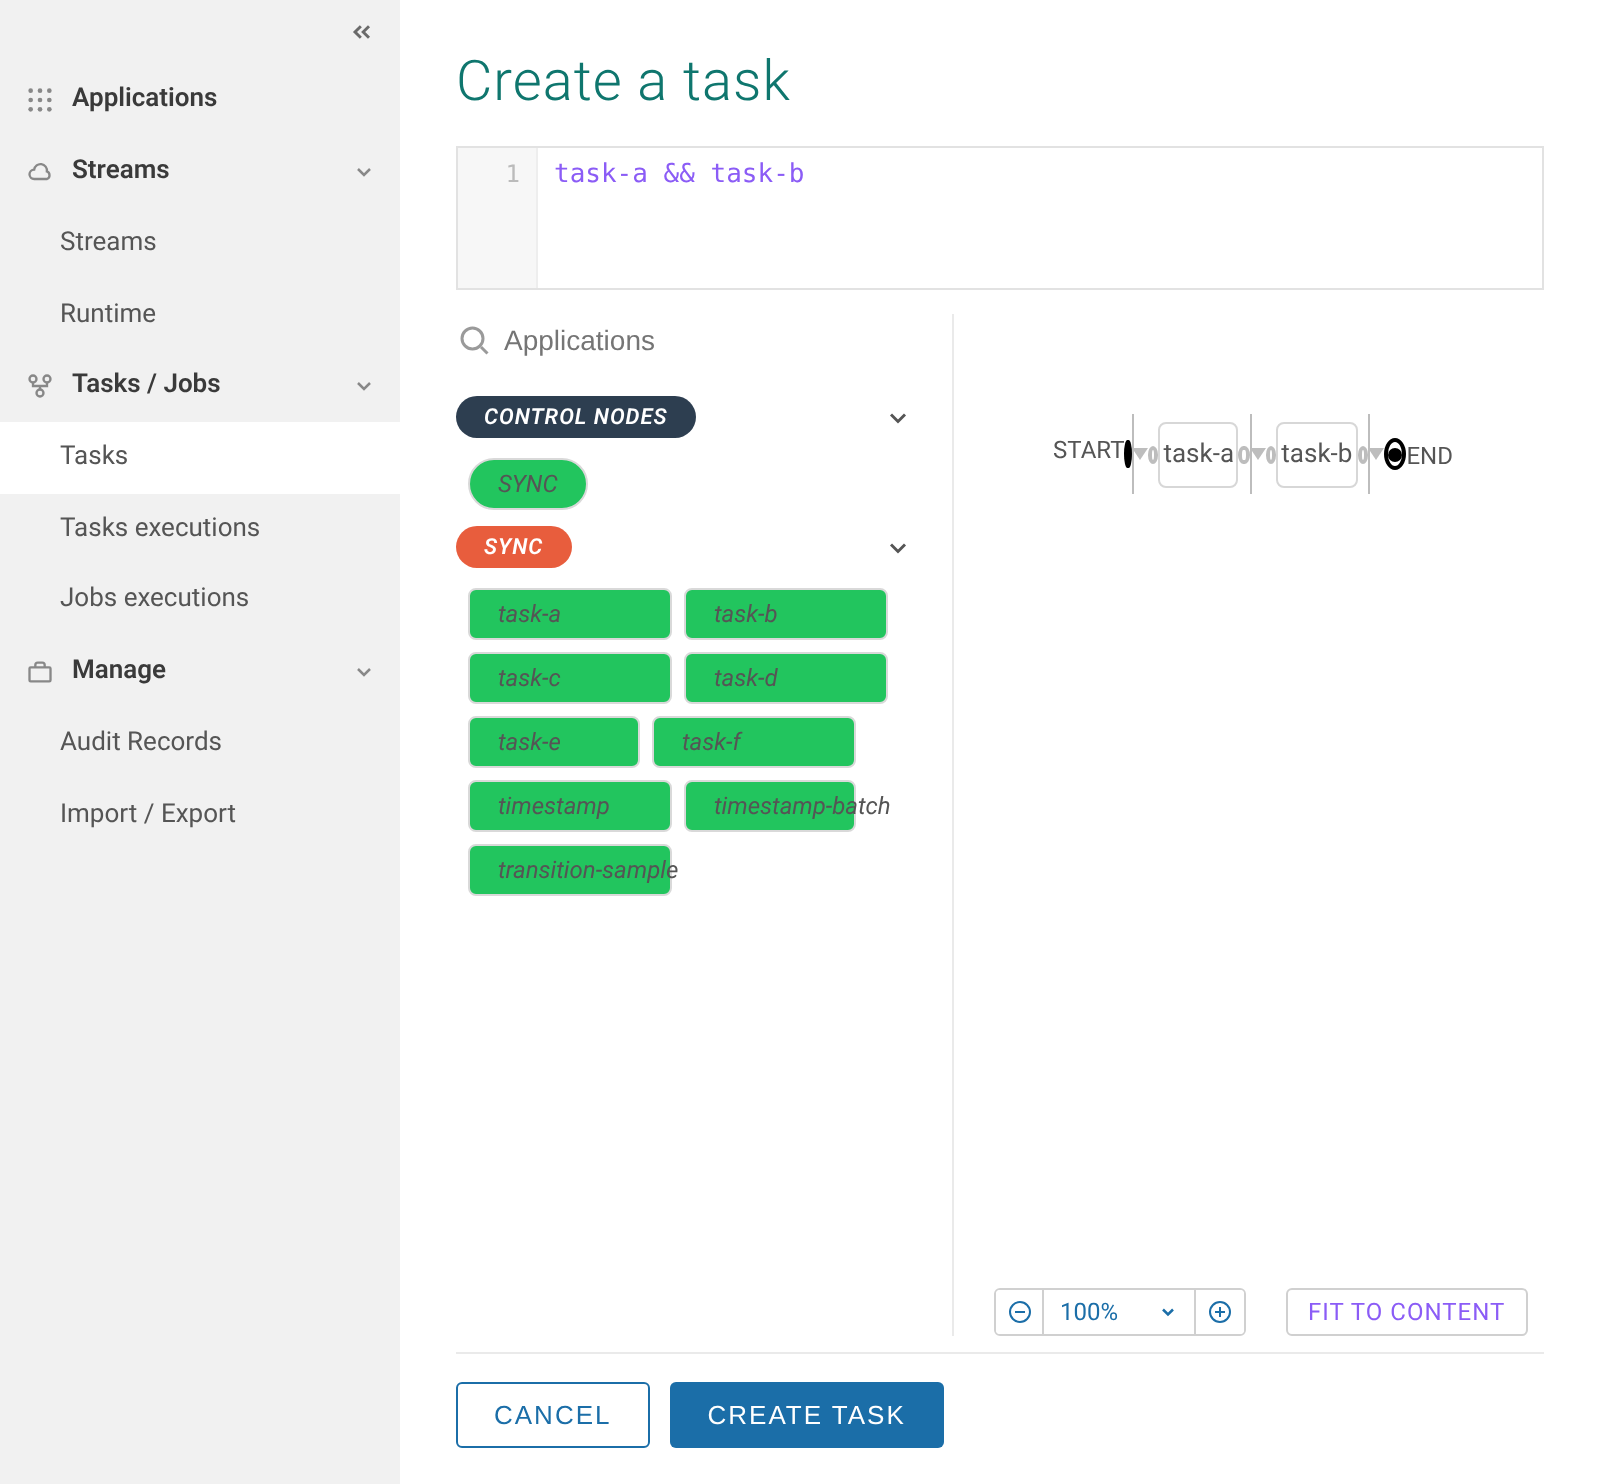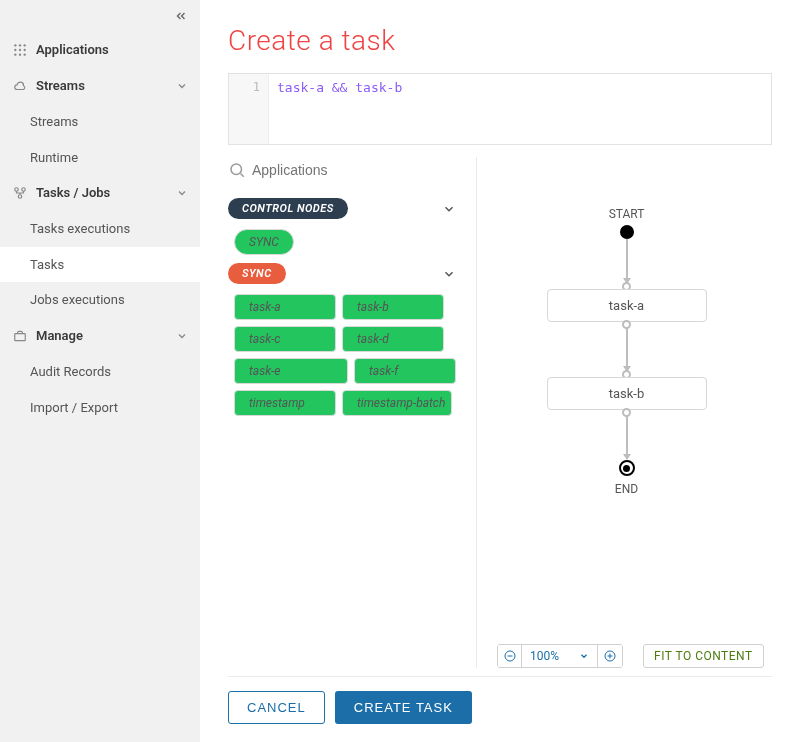--- a/index.html
+++ b/index.html
@@ -9,55 +9,55 @@
     .collapse-top { height: 32px; display: flex; justify-content: flex-end; align-items: center; padding-right: 12px; color: #6a6a6a; }
     .nav-group { padding: 0; }
     .nav-item { display: flex; align-items: center; padding: 10px 12px; font-size: 13px; color: #4a4a4a; cursor: pointer; line-height: 1.2; }
     .nav-item .nav-icon { width: 16px; height: 16px; margin-right: 8px; display: inline-flex; align-items: center; justify-content: center; color: #888; flex-shrink:0; }
     .nav-item .label { flex: 1; font-weight: 600; color: #3a3a3a; }
     .nav-item.sub { padding-left: 30px; font-weight: 400; }
     .nav-item.sub .label { font-weight: 400; color: #555; }
     .nav-item.active { background: #fff; }
     .nav-item .expand { color: #888; }
     .main { flex: 1; background: #fff; padding: 24px 28px 18px 28px; display: flex; flex-direction: column; height: 100%; }
-    .page-title { font-size: 28px; font-weight: 300; color: #ef4444; margin-bottom: 16px; letter-spacing: 0.5px; }
+    .page-title { font-size: 28px; font-weight: 300; color: #0f766e; margin-bottom: 16px; letter-spacing: 0.5px; }
     .code-editor { border: 1px solid #e2e2e2; display: flex; height: 72px; margin-bottom: 12px; }
     .gutter { width: 40px; background: #f7f7f7; border-right: 1px solid #eee; text-align: right; font-family: ui-monospace, Menlo, Consolas, monospace; font-size: 12px; color: #bbb; padding: 6px 8px 0 0; }
     .code { flex: 1; padding: 6px 8px; font-family: ui-monospace, Menlo, Consolas, monospace; font-size: 13px; color: #8b5cf6; }
     .builder { display: flex; flex: 1; gap: 18px; overflow: hidden; }
     .palette { width: 230px; }
     .search-row { display: flex; align-items: center; border-bottom: 1px solid transparent; padding: 4px 0 10px 0; }
     .search-row .sicon { width: 18px; height: 18px; margin-right: 6px; color: #9a9a9a; }
     .search-input { border: none; outline: none; font-size: 14px; color: #555; flex: 1; background: transparent; }
     .category { margin-top: 8px; font-style: italic; }
     .cat-header { display: flex; align-items: center; justify-content: space-between; cursor: pointer; padding: 0 2px 0 0; }
     .pill { display: inline-block; border-radius: 12px; padding: 4px 14px; font-size: 11px; font-weight: 600; letter-spacing: 0.5px; color: #fff; }
     .pill-dark { background: #2d3e50; }
     .pill-orange { background: #e85d3d; }
     .cat-body { margin-top: 10px; display: flex; flex-wrap: wrap; gap: 6px; padding-left: 6px; }
     .chip { border: 1px solid #d9d9d9; border-radius: 14px; padding: 5px 14px; font-size: 12px; color: #555; background: #22c55e; cursor: pointer; white-space: nowrap; }
     .chip.rect { border-radius: 4px; }
     .canvas-wrap { flex: 1; display: flex; flex-direction: column; border-left: 1px solid #eaeaea; padding-left: 4px; position: relative; }
     .canvas { flex: 1; position: relative; }
-    .flow { position: absolute; left: 50%; transform: translateX(-50%); top: 50px; width: 200px; display: flex; flex-direction: column; align-items: center; }
+    .flow { position: absolute; left: 50%; transform: translateX(-50%); top: 50px; width: 200px; display: flex; align-items: center; }
     .flow-label { font-size: 12px; color: #555; margin-bottom: 4px; text-align: center; }
     .start-dot { width: 14px; height: 14px; border-radius: 50%; background: #000; }
     .end-dot { width: 16px; height: 16px; border-radius: 50%; border: 2.5px solid #000; background: #fff; display:flex; align-items:center; justify-content:center; }
     .end-dot::after { content:""; width:7px; height:7px; border-radius:50%; background:#000; }
     .connector { width: 2px; background: #bdbdbd; }
     .conn-40 { height: 40px; }
     .arrowhead { width: 0; height: 0; border-left: 4px solid transparent; border-right: 4px solid transparent; border-top: 6px solid #bdbdbd; margin-top:-1px; }
     .port { width: 9px; height: 9px; border: 2px solid #bdbdbd; background: #fff; border-radius: 50%; margin: -2px 0; }
     .task-node { width: 160px; border: 1px solid #d7d7d7; border-radius: 4px; background: #fff; text-align: center; padding: 8px 0; font-size: 13px; color: #555; }
     .toolbar { display: flex; justify-content: flex-start; gap: 20px; padding: 8px 0 0 16px; }
     .tb-group { display: inline-flex; border: 1px solid #d0d0d0; border-radius: 3px; overflow: hidden; align-items: stretch; height: 24px; }
     .tb-btn { border: none; border-right: 1px solid #d0d0d0; background: #fff; width: 24px; display:flex; align-items:center; justify-content:center; color:#1b6ea8; cursor:pointer; font-size:12px; }
     .tb-btn:last-child { border-right: none; }
     .tb-center { padding: 0 8px; display:flex; align-items:center; font-size:12px; color:#1b6ea8; border-right:1px solid #d0d0d0; background:#fff; cursor:pointer; gap:20px;}
-    .tb-single { border:1px solid #d0d0d0; border-radius:3px; height:24px; padding: 0 10px; font-size:12px; color:#4d7c0f; background:#fff; display:flex; align-items:center; cursor:pointer; letter-spacing:0.5px;}
+    .tb-single { border:1px solid #d0d0d0; border-radius:3px; height:24px; padding: 0 10px; font-size:12px; color:#8b5cf6; background:#fff; display:flex; align-items:center; cursor:pointer; letter-spacing:0.5px;}
     .footer { border-top: 1px solid #eaeaea; margin-top: 8px; padding-top: 14px; display: flex; gap: 10px; }
     .btn { border-radius: 3px; padding: 8px 18px; font-size: 13px; letter-spacing: 1px; cursor: pointer; border: 1px solid transparent; }
     .btn-outline { background: #fff; color: #1b6ea8; border-color: #1b6ea8; }
     .btn-primary { background: #1b6ea8; color: #fff; }
     svg { display: block; }
   </style>
 </head>
 <body>
 
 <div class="layout">
@@ -115,25 +115,25 @@
               <path d="M6 9v3h12V9M12 12v3"></path>
             </svg>
         </span>
         <span class="label">Tasks / Jobs</span>
         <span class="expand">
           <svg width="12" height="12" viewBox="0 0 24 24" fill="none" stroke="currentColor" stroke-width="2.5">
               <polyline points="6 9 12 15 18 9"></polyline>
             </svg>
         </span>
       </div>
-      <div class="nav-item sub">
-        <span class="label">Tasks executions</span>
-      </div>
       <div class="nav-item sub active">
         <span class="label">Tasks</span>
+      </div>
+      <div class="nav-item sub">
+        <span class="label">Tasks executions</span>
       </div>
       <div class="nav-item sub">
         <span class="label">Jobs executions</span>
       </div>
 
       <div class="nav-item">
         <span class="nav-icon">
           <svg width="14" height="14" viewBox="0 0 24 24" fill="none" stroke="currentColor" stroke-width="2">
               <rect x="3" y="8" width="18" height="12" rx="1"></rect>
               <path d="M8 8V6a2 2 0 012-2h4a2 2 0 012 2v2"></path>
@@ -198,24 +198,25 @@
               <svg width="14" height="14" viewBox="0 0 24 24" fill="none" stroke="#555" stroke-width="2.5">
                   <polyline points="6 9 12 15 18 9"></polyline>
                 </svg>
             </span>
           </div>
           <div class="cat-body">
             <span class="chip rect" style="width:102px">task-a</span>
             <span class="chip rect" style="width:102px">task-b</span>
             <span class="chip rect" style="width:102px">task-c</span>
             <span class="chip rect" style="width:102px">task-d</span>
-            <span class="chip rect" style="width:114px">task-e</span>
+            <span class="chip rect" style="width:86px">task-e</span>
             <span class="chip rect" style="width:102px">task-f</span>
             <span class="chip rect" style="width:102px">timestamp</span>
-            <span class="chip rect" style="width:110px">timestamp-batch</span>
+            <span class="chip rect" style="width:86px">timestamp-batch</span>
+            <span class="chip rect" style="width:102px">transition-sample</span>
           </div>
         </div>
       </div>
 
       <div class="canvas-wrap">
         <div class="canvas">
           <div class="flow">
             <div class="flow-label">START</div>
             <div class="start-dot"></div>
             <div class="connector conn-40"></div>

